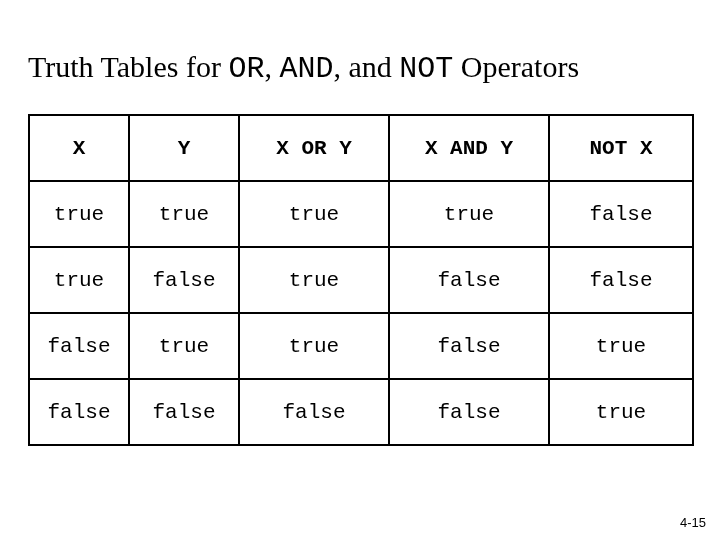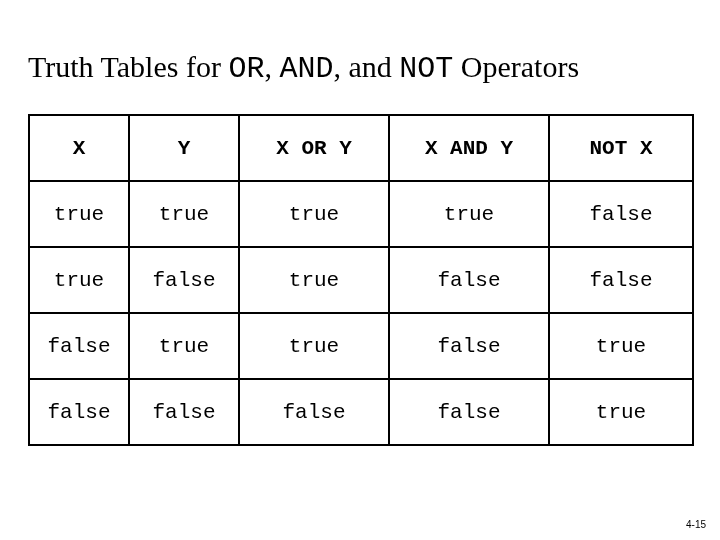--- a/index.html
+++ b/index.html
@@ -47,21 +47,21 @@
   col.c1 { width: 100px; }
   col.c2 { width: 110px; }
   col.c3 { width: 150px; }
   col.c4 { width: 160px; }
   col.c5 { width: 144px; }
   .footer {
     position: absolute;
     right: 14px;
     bottom: 10px;
     font-family: Arial, Helvetica, sans-serif;
-    font-size: 10px;
+    font-size: 13px;
     color: #000;
   }
 </style>
 </head>
 <body>
 
 <div class="slide">
 
   <h1 class="title">
     <span>Truth Tables for </span><span class="mono">OR</span><span>, </span><span class="mono">AND</span><span>, and </span><span class="mono">NOT</span><span>  Operators</span>

